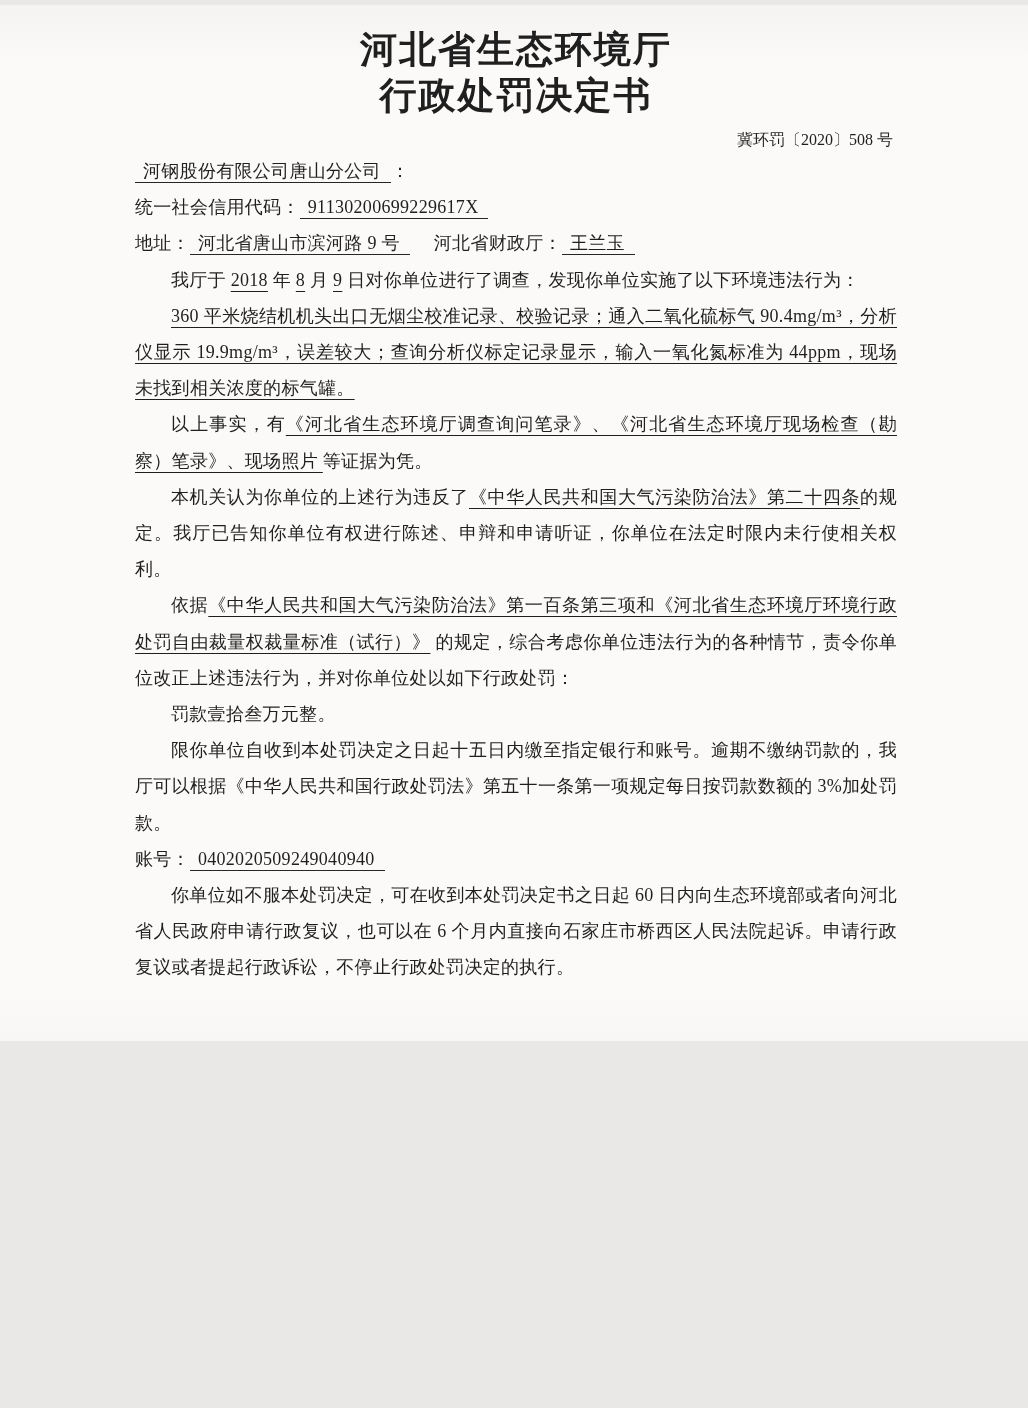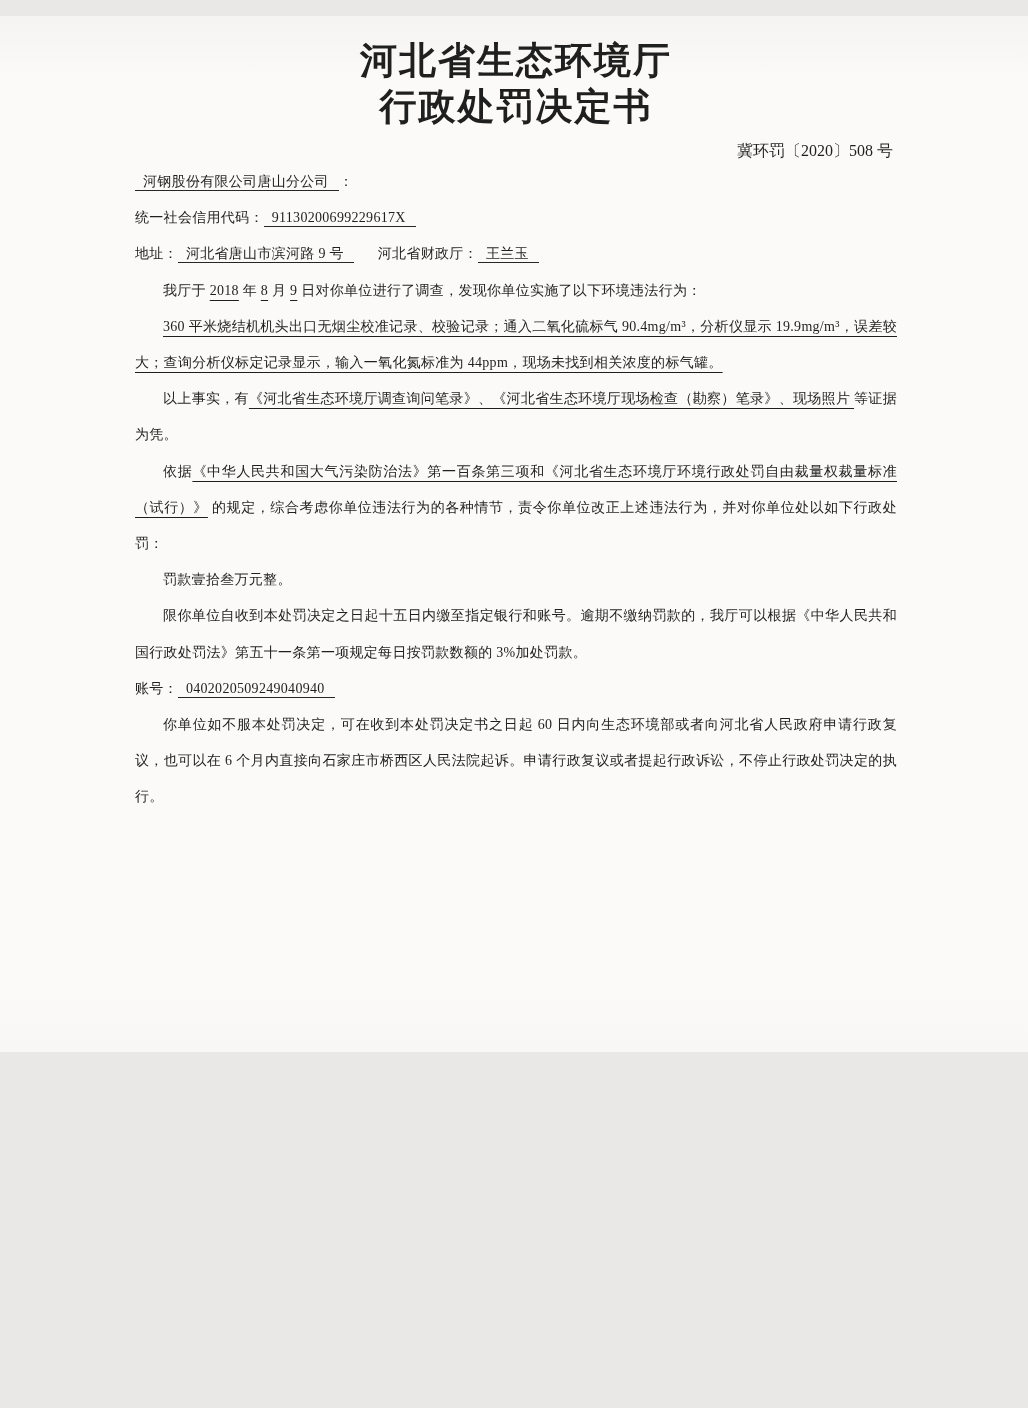--- a/index.html
+++ b/index.html
@@ -1,33 +1,33 @@
 <!DOCTYPE html>
 <html><head>
 <meta charset="utf-8">
 <style>
   html,body { margin:0; padding:0; background:#e9e8e6; }
   .page {
     position:relative;
     width:1028px; height:1036px;
-    margin:16px auto;
+    margin:5px auto;
     background:#fbfaf8;
     overflow:hidden;
     font-family:"Liberation Serif","DejaVu Serif",serif;
     color:#1f1f1f;
   }
   
   .page::after{
     content:""; position:absolute; inset:0; pointer-events:none;
     background:linear-gradient(180deg, rgba(120,120,120,.05) 0%, rgba(255,255,255,0) 6%, rgba(255,255,255,0) 94%, rgba(160,160,160,.03) 100%);
   }
   .content { position:absolute; left:135px; top:22px; width:762px; z-index:2; }
   .title { font-size:37px; font-weight:700; text-align:center; line-height:46px; letter-spacing:2px; }
   .docnum { font-size:16px; text-align:right; line-height:26px; margin:8px 4px 0 0; }
-  .line, .blk p, .fieldline { font-size:14px; line-height:36.2px; letter-spacing:.3px; }
+  .line, .blk p, .fieldline { font-size:18px; line-height:36.2px; letter-spacing:.3px; }
   .blk p { margin:0; text-indent:2em; text-align:justify; }
   .useg { text-decoration:underline; text-underline-offset:5px; text-decoration-thickness:1.4px; }
   .ufield { border-bottom:1.5px solid #262626; padding:0 10px 1px 8px; }
   .fieldline .pair + .pair { margin-left:112px; }
   .sig {
     position:absolute; left:560px; top:1180px; width:310px; z-index:3;
     text-align:center; font-size:23px; line-height:40px; letter-spacing:1px;
   }
   
   .seal {
@@ -79,20 +79,21 @@
     </div>
 
     <div class="line">
       <span>地址：</span><span class="ufield">河北省唐山市滨河路 9 号</span><span style="margin-left:24px">河北省财政厅：</span><span class="ufield">王兰玉</span>
     </div>
 
     <div class="blk" id="blocks">
         <p><span>我厅于 </span><span class="useg">2018</span><span> 年 </span><span class="useg">8</span><span> 月 </span><span class="useg">9</span><span> 日对你单位进行了调查，发现你单位实施了以下环境违法行为：</span></p>
         <p><span class="useg">360 平米烧结机机头出口无烟尘校准记录、校验记录；通入二氧化硫标气 90.4mg/m³，分析仪显示 19.9mg/m³，误差较大；查询分析仪标定记录显示，输入一氧化氮标准为 44ppm，现场未找到相关浓度的标气罐。</span></p>
         <p><span>以上事实，有</span><span class="useg">《河北省生态环境厅调查询问笔录》、《河北省生态环境厅现场检查（勘察）笔录》、现场照片 </span><span>等证据为凭。</span></p>
+        <p><span>本机关认为你单位的上述行为违反了</span><span class="useg">《中华人民共和国大气污染防治法》第二十四条</span><span>的规定。我厅已告知你单位有权进行陈述、申辩和申请听证，你单位在法定时限内未行使相关权利。</span></p>
         <p><span>依据</span><span class="useg">《中华人民共和国大气污染防治法》第一百条第三项和《河北省生态环境厅环境行政处罚自由裁量权裁量标准（试行）》</span><span> 的规定，综合考虑你单位违法行为的各种情节，责令你单位改正上述违法行为，并对你单位处以如下行政处罚：</span></p>
         <p><span>罚款壹拾叁万元整。</span></p>
         <p><span>限你单位自收到本处罚决定之日起十五日内缴至指定银行和账号。逾期不缴纳罚款的，我厅可以根据《中华人民共和国行政处罚法》第五十一条第一项规定每日按罚款数额的 3%加处罚款。</span></p>
         <div class="fieldline"><span class="pair"><span>账号：</span><span class="ufield">0402020509249040940</span></span></div>
         <p><span>你单位如不服本处罚决定，可在收到本处罚决定书之日起 60 日内向生态环境部或者向河北省人民政府申请行政复议，也可以在 6 个月内直接向石家庄市桥西区人民法院起诉。申请行政复议或者提起行政诉讼，不停止行政处罚决定的执行。</span></p>
       </div>
   </div>
 
   <div class="seal" id="seal">
     <span class="seal-star">★</span>

